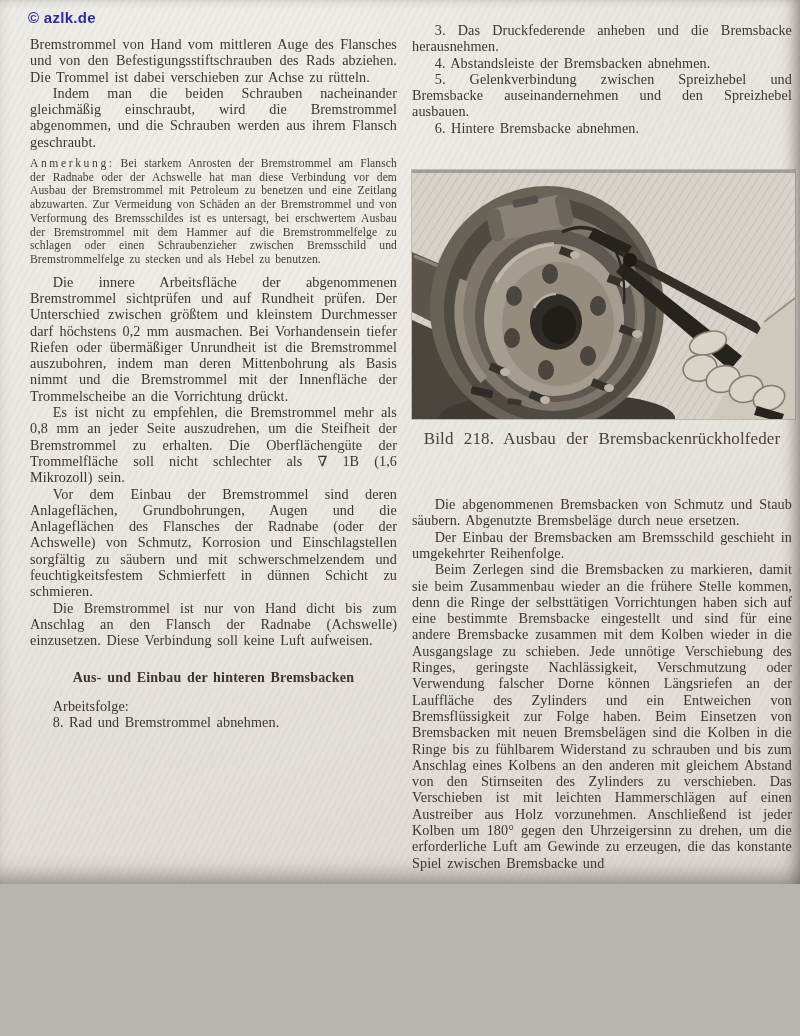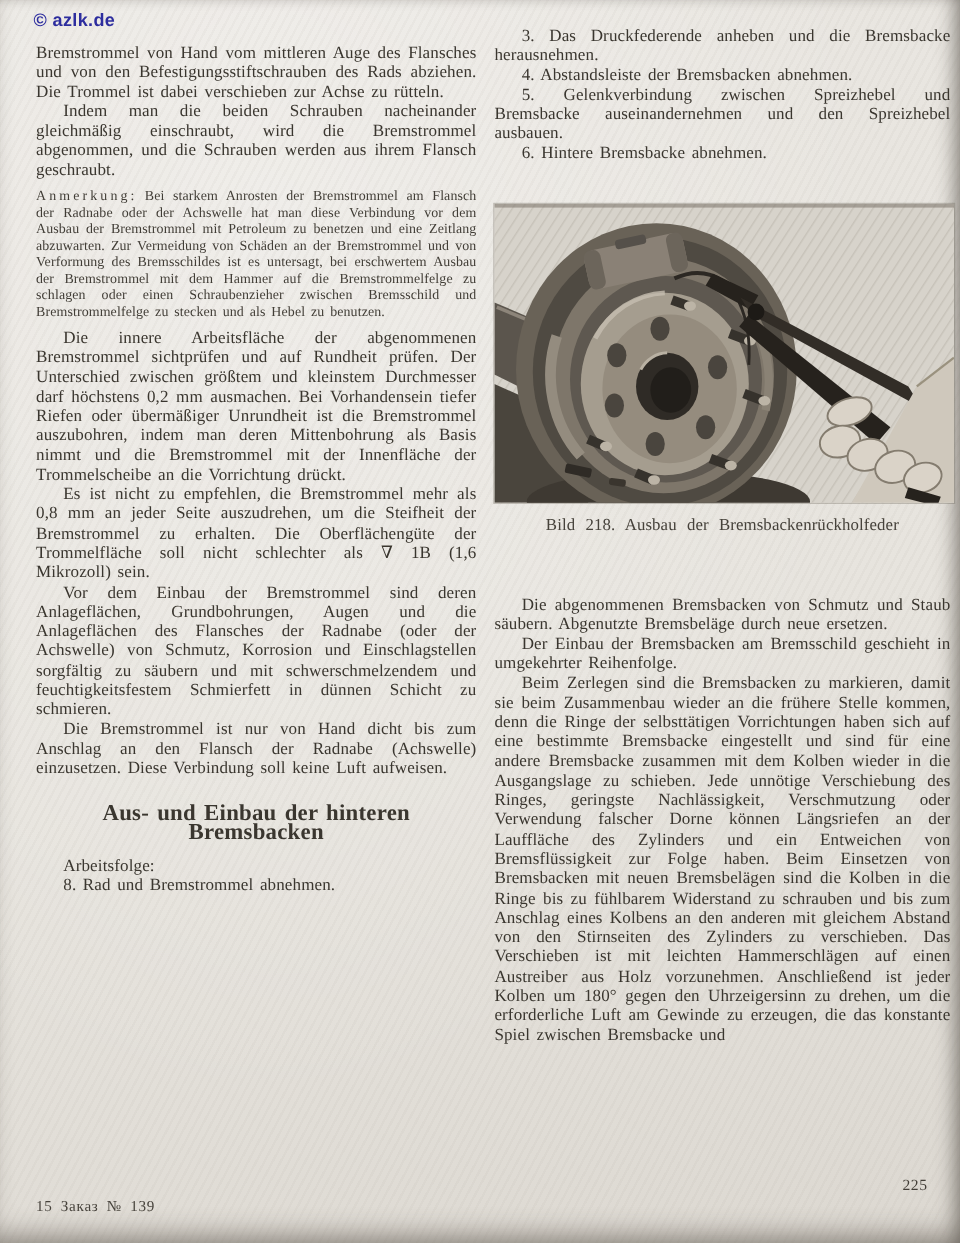--- a/index.html
+++ b/index.html
@@ -1,18 +1,18 @@
 <!DOCTYPE html>
 <html lang="de"><head>
 <meta charset="utf-8">
 <style>
   html,body{margin:0;padding:0;background:#b8b4ae;}
   .page{
     position:relative;
-    width:800px;height:1036px;
+    width:800px;height:884px;
     margin:0 auto;
     overflow:hidden;
     font-family:"Liberation Serif","DejaVu Serif",serif;
     color:#3a362f;
     background:
       radial-gradient(ellipse at 28% 18%, rgba(255,255,255,.30), transparent 62%),
       linear-gradient(165deg,#eae7e2 0%,#e7e4de 55%,#dcd8d1 100%);
     box-shadow:
       inset -14px 0 16px -10px rgba(70,64,56,.55),
       inset 0 -18px 20px -10px rgba(70,64,56,.45),
@@ -40,33 +40,33 @@
   .para{margin:0;text-indent:1.6em;}
   .para.noindent{text-indent:0;}
   .note{
     margin:7px 0 7px;text-indent:0;
     font-size:11.6px;line-height:13.7px;
     color:#413d36;text-align:justify;
   }
   .note-label{letter-spacing:2.6px;margin-right:6px;}
   .section-heading{
     margin:21px 0 12px;
-    font-size:19px;font-weight:bold;text-align:center;
+    font-size:14px;font-weight:bold;text-align:center;
     text-indent:0;letter-spacing:.2px;
   }
   figure{margin:34px 0 0;padding:0;}
   .photo{
     width:383px;height:249px;
     background:#d7d3cc;
     box-shadow:0 0 0 1px rgba(110,103,93,.35);
   }
   .photo svg{display:block;width:100%;height:100%;}
   figcaption{
     margin-top:13px;
-    font-size:14px;line-height:14px;
+    font-size:17px;line-height:14px;
     text-align:center;text-indent:0;
     word-spacing:.35em;color:#46423b;
   }
   .after-figure{margin-top:50px;}
   .imprint{
     position:absolute;left:30px;top:998px;
     font-size:12.6px;letter-spacing:.6px;word-spacing:.25em;color:#47433c;
   }
   .page-number{
     position:absolute;left:752px;top:980px;

